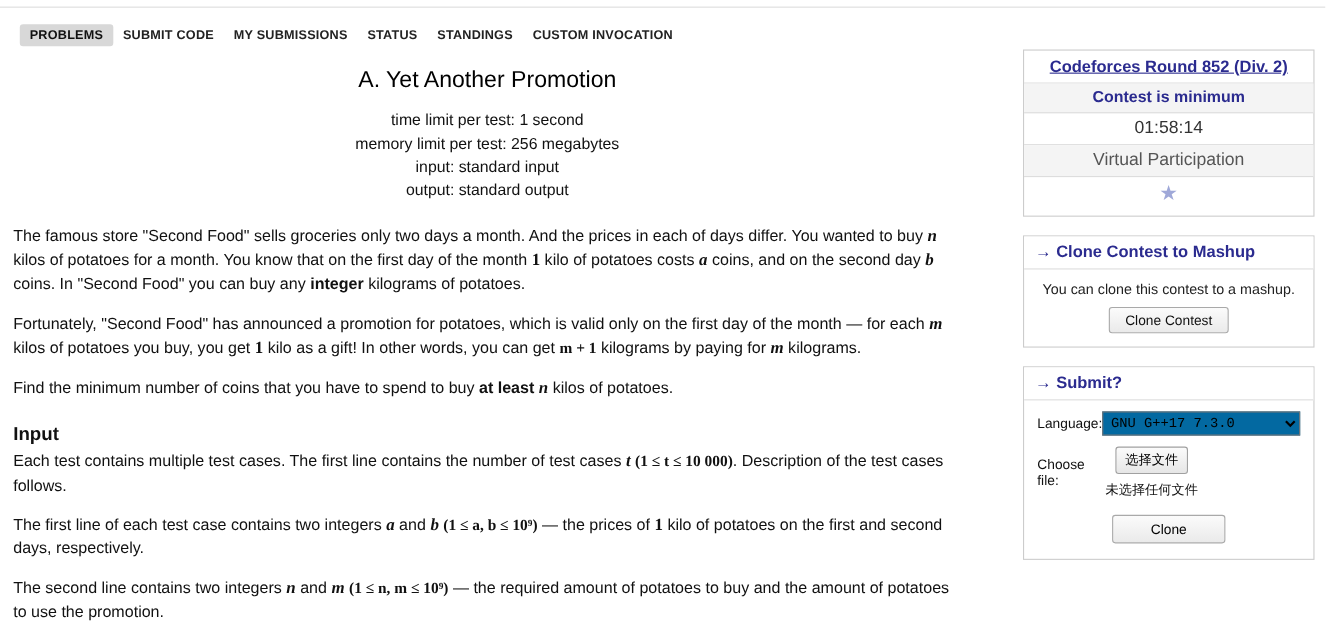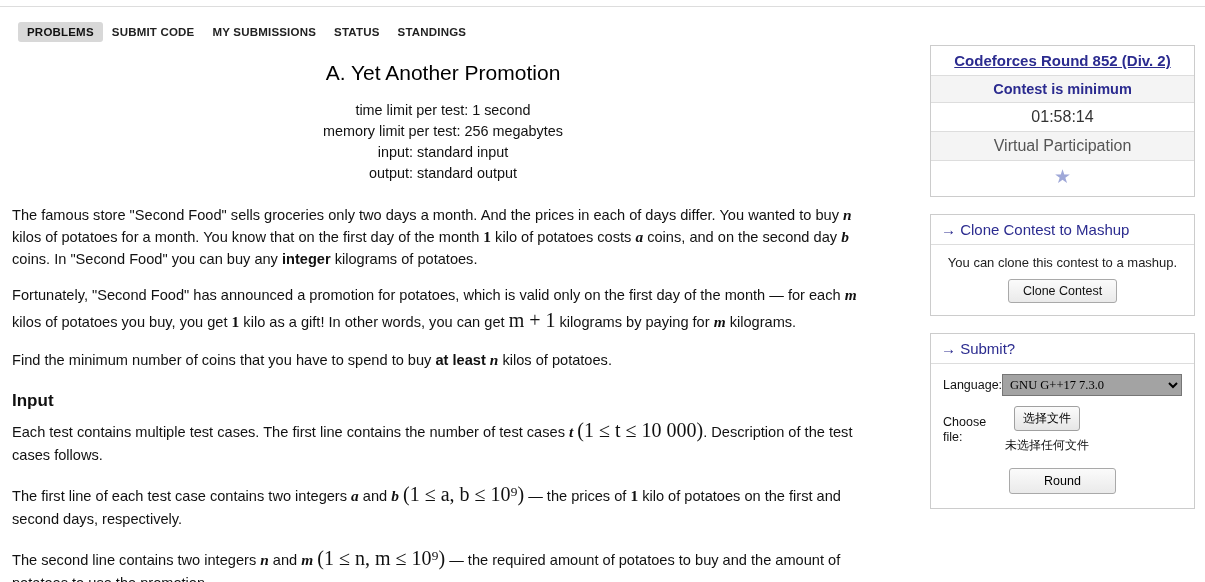--- a/index.html
+++ b/index.html
@@ -82,22 +82,22 @@
     font-weight: bold;
     font-size: 15.4px;
   }
   .mathnum {
     font-family: "Liberation Serif", serif;
     font-weight: bold;
     font-size: 15.4px;
   }
   .mathop {
     font-family: "Liberation Serif", serif;
-    font-weight: normal;
-    font-size: 20px;
+    font-weight: bold;
+    font-size: 14px;
   }
   b.strong { font-weight: bold; }
   
   .sidebar {
     position: absolute;
     top: 45px;
     left: 914px;
     width: 281px;
   }
   .box {
@@ -139,21 +139,21 @@
     background: #f4f4f4;
   }
   .star-row { padding: 6px 8px 9px 8px; }
   .star {
     font-size: 19px;
     color: #9fa8d8;
     line-height: 1;
   }
   .box-header {
     font-size: 15px;
-    font-weight: normal;
+    font-weight: bold;
     color: #2b2b8f;
     padding: 6px 10px;
     border-bottom: 1px solid #dddddd;
     background: #ffffff;
   }
   .box-body {
     padding: 10px 10px 12px 10px;
     text-align: center;
     font-size: 13px;
     color: #222222;
@@ -178,25 +178,25 @@
     display: flex;
     align-items: center;
     margin-bottom: 10px;
   }
   .form-label {
     width: 62px;
     font-size: 12.5px;
     line-height: 1.2;
   }
   select.lang-select {
-    font-family: Liberation Serif, serif;
+    font-family: Liberation Mono, monospace;
     font-size: 12.5px;
     padding: 2px 3px;
     border: 1px solid #767676;
-    background: #a3a3a3;
+    background: #0369a1;
     width: 212px;
   }
   .file-row { display: flex; align-items: center; gap: 6px; flex-direction: column; }
   .file-btn {
     font-family: "Liberation Sans", sans-serif;
     font-size: 12px;
     background: linear-gradient(#fbfbfb, #e6e6e6);
     border: 1px solid #a0a0a0;
     border-radius: 3px;
     padding: 3px 8px;
@@ -219,20 +219,21 @@
 <body>
 
 <div class="top-rule"></div>
 
 <div class="navbar">
   <a class="nav-item active" href="#">PROBLEMS</a>
   <a class="nav-item" href="#">SUBMIT CODE</a>
   <a class="nav-item" href="#">MY SUBMISSIONS</a>
   <a class="nav-item" href="#">STATUS</a>
   <a class="nav-item" href="#">STANDINGS</a>
+  <a class="nav-item" href="#">CUSTOM INVOCATION</a>
 </div>
 
 <div class="problem">
   <div class="problem-title">A. Yet Another Promotion</div>
   <div class="limits">
     <div>time limit per test: 1 second</div>
     <div>memory limit per test: 256 megabytes</div>
     <div>input: standard input</div>
     <div>output: standard output</div>
   </div>
@@ -282,18 +283,18 @@
         </select>
       </div>
       <div class="form-line">
         <div class="form-label">Choose file:</div>
         <div class="file-row">
           <button class="file-btn">选择文件</button>
           <span class="file-status">未选择任何文件</span>
         </div>
       </div>
       <div class="submit-btn-wrap">
-        <button class="submit-btn">Round</button>
+        <button class="submit-btn">Clone</button>
       </div>
     </div>
   </div>
 
 </div>
 
 </body></html>

